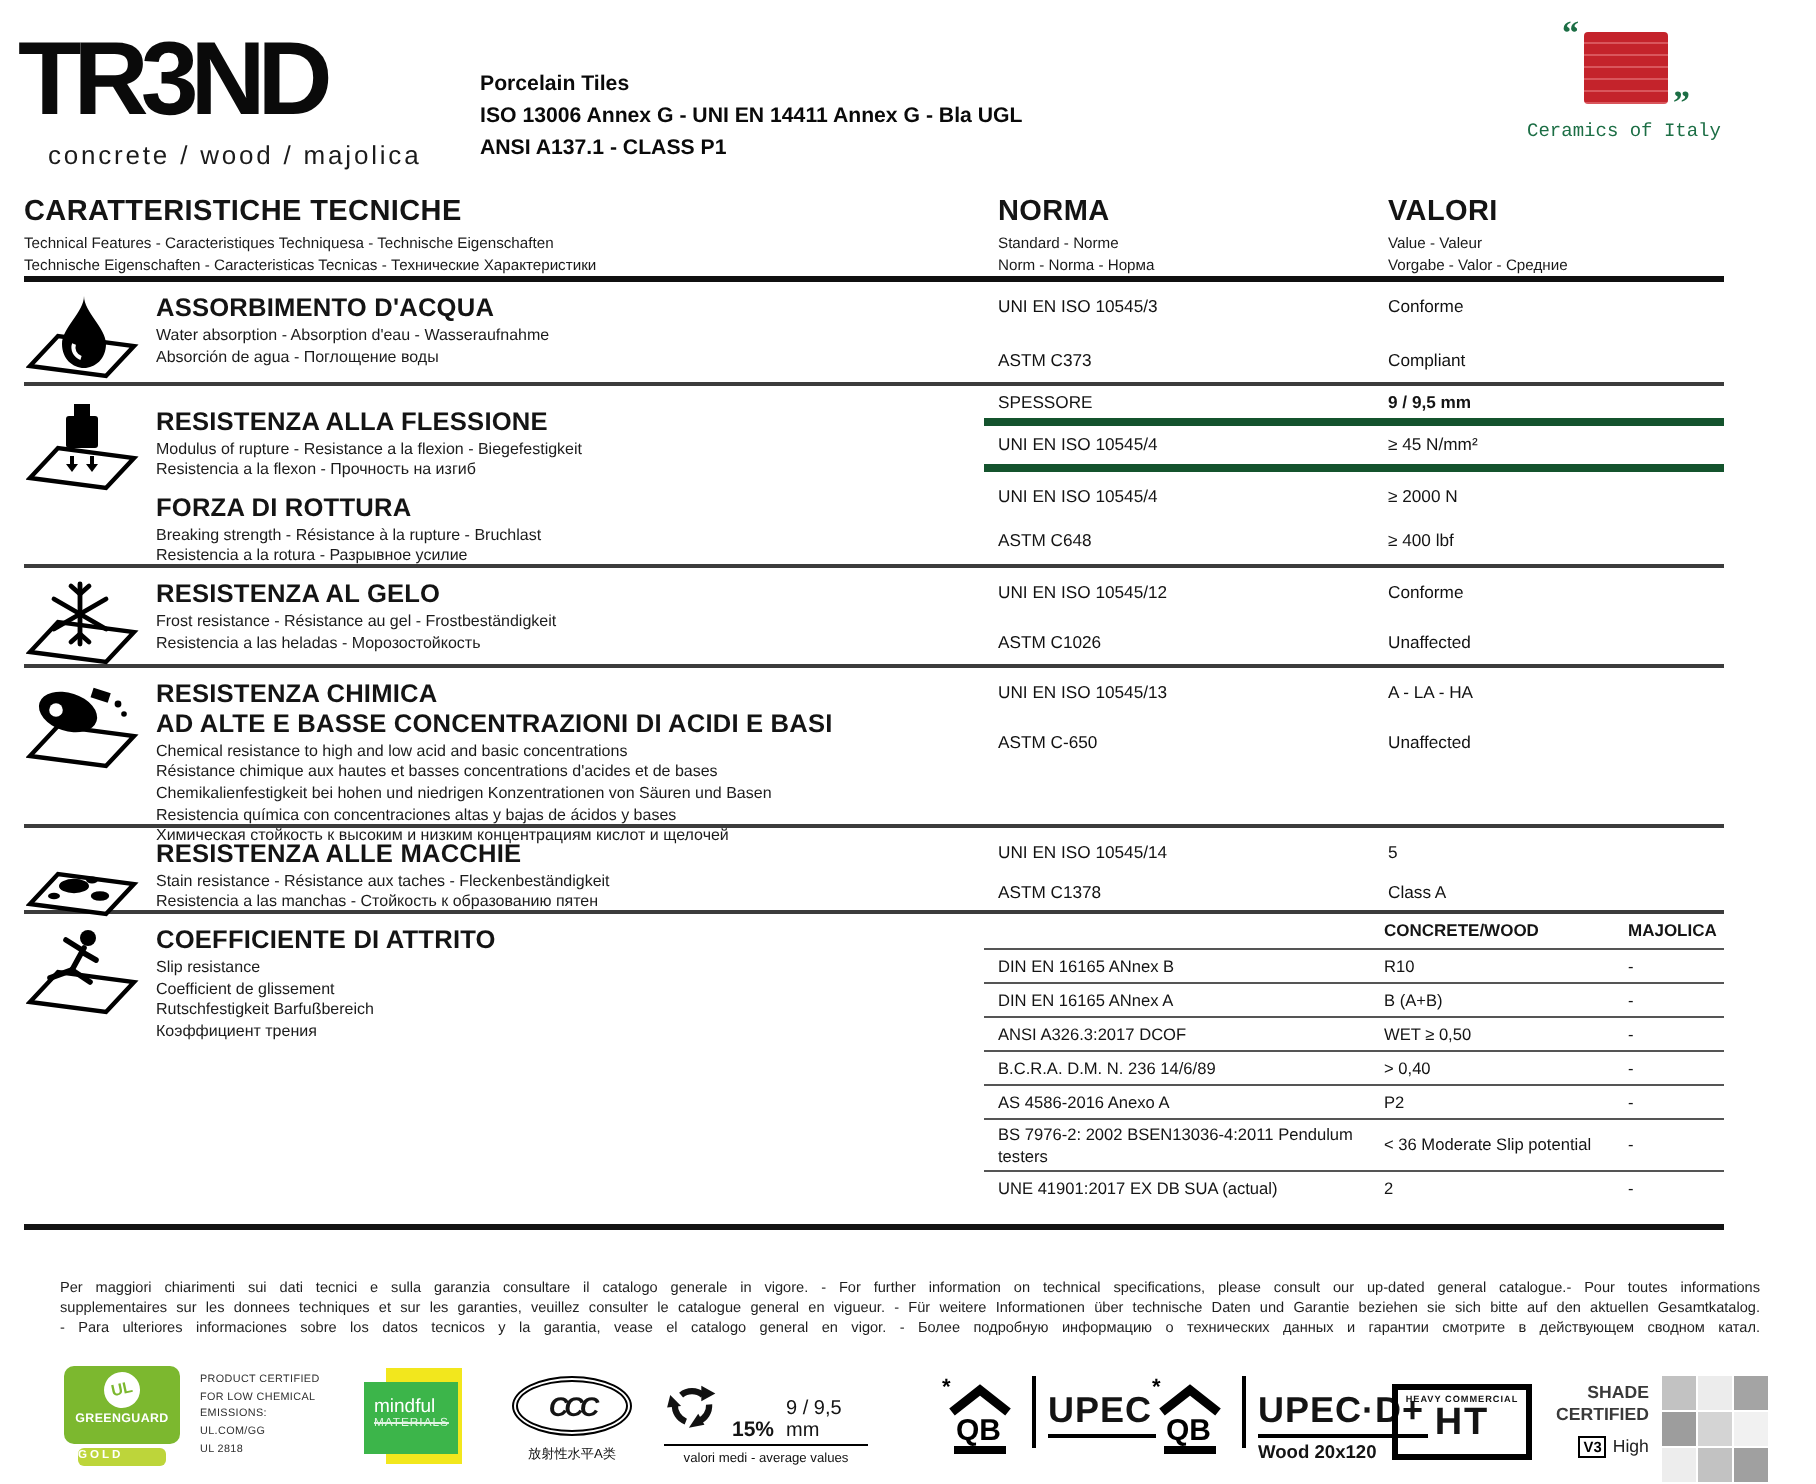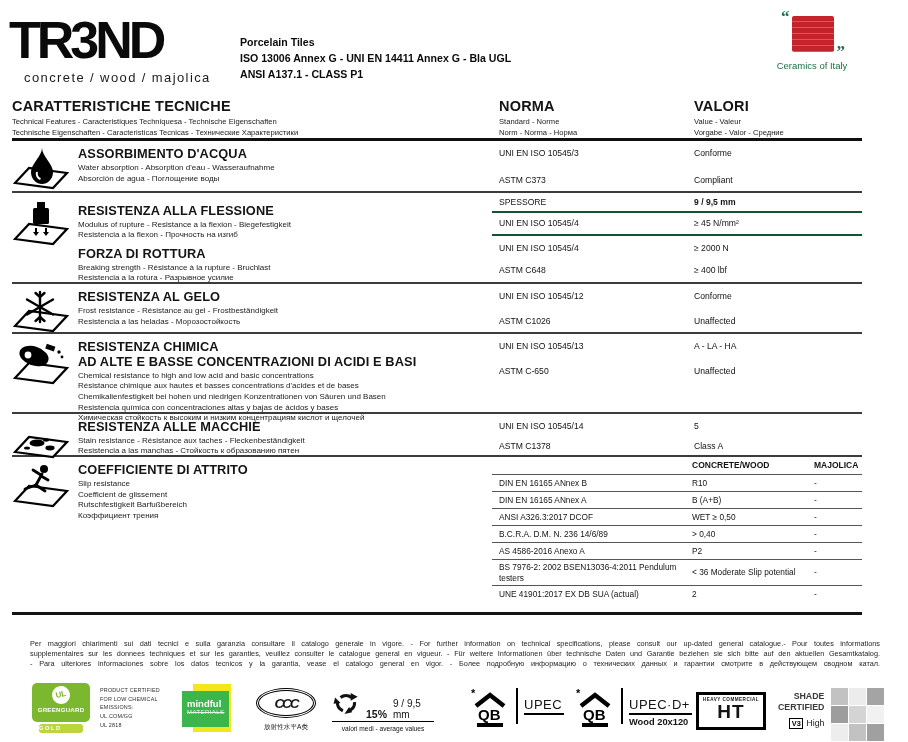--- a/index.html
+++ b/index.html
@@ -12,21 +12,21 @@
   .hdr{position:relative;height:97px}
   .logo-title{position:absolute;left:-3px;top:14px;font-size:52px;line-height:1;font-weight:bold;letter-spacing:-4px;color:#0a0a0a}
   .logo-sub{position:absolute;left:12px;top:70px;font-size:13px;color:#1b1b1b;letter-spacing:1.4px}
   .prod{position:absolute;left:228px;top:35px;font-size:10.6px;line-height:1.5;font-weight:bold;color:#0a0a0a}
   .coi{position:absolute;right:0;top:12px;width:100px;text-align:center}
   .coi-wrap{position:relative;width:54px;height:42px;margin:0 auto}
   .coi-sq{position:absolute;left:7px;top:4px;width:42px;height:36px;background:repeating-linear-gradient(180deg,#c4232b 0 5px,#d9565c 5px 6px);border-radius:2px}
   .coi-q{position:absolute;font-family:"Liberation Serif","DejaVu Serif",serif;font-weight:bold;color:#1c6e45;font-size:17px;line-height:1}
   .coi-q1{left:-4px;top:-4px}
   .coi-q2{right:-6px;bottom:-6px}
-  .coi-caption{margin-top:6px;font-family:Liberation Sans, sans-serif;color:#1c6e45;font-size:9.5px}
+  .coi-caption{margin-top:6px;font-family:Liberation Mono, monospace;color:#1c6e45;font-size:9.5px}
 
   
   .thead{display:grid;grid-template-columns:480px 195px 175px;height:44px;border-bottom:3px solid #101010;padding-top:1px}
   .th-col{padding-left:7px}
   .th-feat{padding-left:0}
   .th-title{font-size:14.5px;font-weight:bold;letter-spacing:0.2px}
   .th-sub{font-size:7.6px;line-height:1.45;color:#1a1a1a}
   .th-sub.first{margin-top:2px}
 
   
@@ -42,21 +42,21 @@
   .h-gelo{height:49.5px}.h-gelo .entry{height:25px}
   .h-chimica{height:80px}.h-chimica .entry{height:25px}
   .h-macchie{height:43.5px}.h-macchie .entry{height:20px}
 
   
   .trow-fless{grid-template-columns:66px 414px 370px;height:91.5px}
   .desc-block1{height:46px;padding-top:5px}
   .desc-block2{padding-top:2px}
   .mini-row{display:grid;grid-template-columns:195px 175px;align-items:center;font-size:8.6px}
   .mini-row>span{padding-left:7px;display:block}
-  .mini-row.b{border-bottom:2px solid #14532d}
+  .mini-row.b{border-bottom:4px solid #14532d}
   .mr1{height:20px}.mr2{height:23px}.mr3{height:24px}.mr4{height:21px}
   .bold{font-weight:bold}
 
   
   .trow-attr{grid-template-columns:66px 414px 370px;height:158px;border-bottom:3px solid #141414}
   .st-head,.st-row{display:grid;grid-template-columns:193px 122px 55px;align-items:center;border-bottom:1px solid #555;font-size:8.3px;line-height:1.25}
   .st-head{height:18px;font-weight:bold;font-size:8.5px}
   .st-row{min-height:17px}
   .st-row.tall{min-height:26px}
   .st-row.lastrow{border-bottom:none}
@@ -71,40 +71,40 @@
   .gg{left:2px;top:1px}
   .gg-badge{width:58px;height:39px;background:#7cb82f;border-radius:5px;text-align:center;padding-top:3px}
   .gg-ul{width:18px;height:18px;background:#fff;border-radius:50%;margin:0 auto;font-size:8px;font-weight:bold;color:#7cb82f;line-height:18px;transform:rotate(-12deg)}
   .gg-name{font-size:6.2px;color:#fff;font-weight:bold;letter-spacing:0.2px;margin-top:2px}
   .gg-tier{width:44px;margin:2px auto 0;background:#bdd53a;border-radius:3px;color:#fff;font-size:5.8px;font-weight:bold;height:9px;line-height:9px;letter-spacing:1.5px}
   .gg-desc{position:absolute;left:68px;top:3px;font-size:5.4px;line-height:1.6;color:#2e2e2e;letter-spacing:0.2px;white-space:nowrap}
 
   .mm{left:152px;top:2px;width:54px;height:50px}
   .mm-yellow{position:absolute;left:11px;top:0;width:38px;height:48px;background:#f2e71d}
   .mm-green{position:absolute;left:0;top:7px;width:47px;height:36px;background:#3cb54a;color:#fff;padding:8px 0 0 5px}
-  .mm-l1{font-size:9.5px;font-weight:bold;line-height:1.1}
+  .mm-l1{font-size:9.5px;font-weight:normal;line-height:1.1}
   .mm-l2{font-size:5.9px;letter-spacing:0.5px;opacity:0.85;text-decoration:line-through}
 
   .ccc{left:223px;top:6px;width:66px;text-align:center}
   .ccc-oval{width:60px;height:30px;border:3px double #000;border-radius:50%;display:flex;align-items:center;justify-content:center;margin:0 auto}
   .ccc-text{font-weight:bold;font-size:13.5px;letter-spacing:-2px;font-style:italic}
   .ccc-cap{font-size:6.6px;margin-top:5px;color:#111}
 
   .rec{left:302px;top:8px;width:102px}
   .rec-top{display:flex;align-items:flex-end;gap:6px;border-bottom:1.5px solid #000;padding-bottom:1px}
   .rec-pct{font-weight:bold;font-size:10.5px}
   .rec-th{font-size:10px}
   .rec-cap{font-size:6.6px;margin-top:3px;text-align:center;color:#111}
 
   .qb{display:flex;align-items:flex-start;gap:6px}
   .qb1{left:440px;top:6px}
   .qb2{left:545px;top:6px}
   .qb-sep{width:2px;height:36px;background:#000}
   .qb-right{padding-top:7px}
-  .qb-label{font-weight:normal;font-size:13px;border-bottom:2.5px solid #000;letter-spacing:0.5px;padding:0 2px 1px 0;display:inline-block}
+  .qb-label{font-weight:bold;font-size:18px;border-bottom:2.5px solid #000;letter-spacing:0.5px;padding:0 2px 1px 0;display:inline-block}
   .qb-cap{font-weight:bold;font-size:9.3px;margin-top:2px}
 
   .ht{left:666px;top:10px;width:70px;height:38px;border:3px solid #000;text-align:center;padding-top:2px}
   .ht-top{font-size:4.6px;font-weight:bold;letter-spacing:0.5px}
   .ht-label{font-size:19px;font-weight:bold;letter-spacing:1px;line-height:1}
 
   .shade{left:748px;top:6px;display:flex;gap:7px;align-items:flex-start}
   .shade-text{text-align:right;font-size:8.8px;font-weight:bold;color:#3a3a3a;line-height:1.3;padding-top:3px}
   .shade-v{display:flex;justify-content:flex-end;align-items:center;gap:3px;margin-top:4px;font-weight:normal;color:#222}
   .v-badge{border:1.3px solid #000;font-size:7.4px;font-weight:bold;padding:0 1.5px;color:#000}

